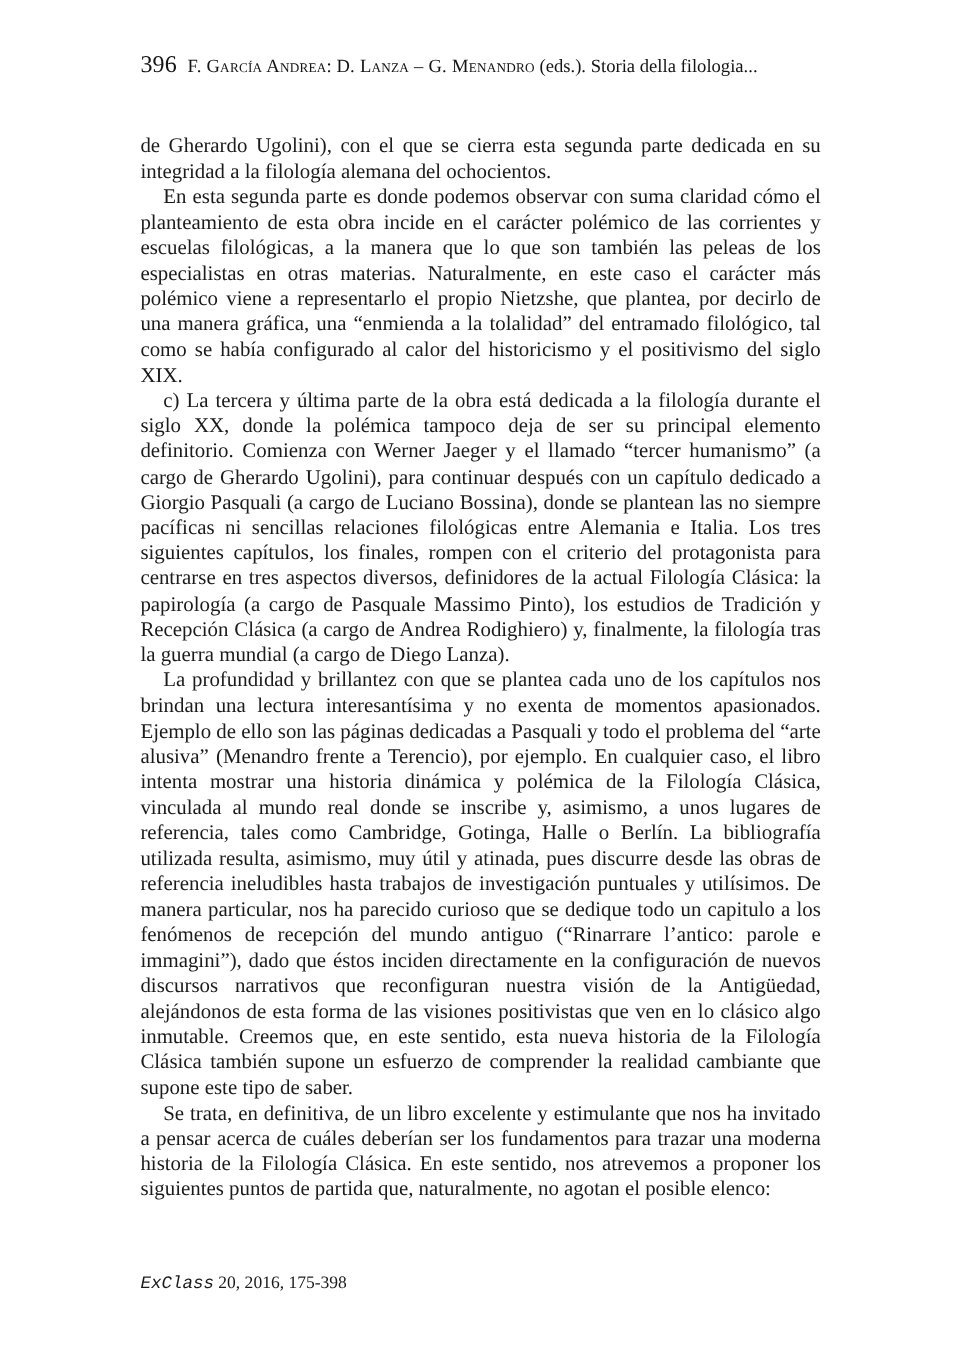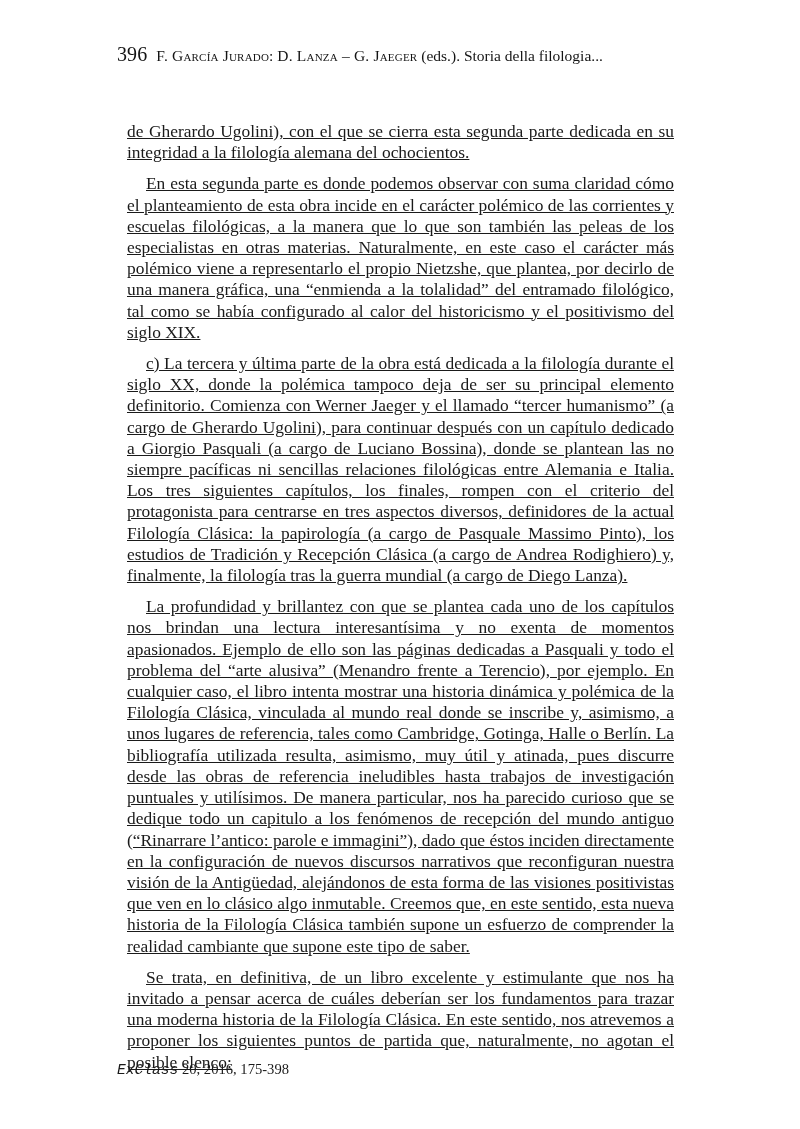--- a/index.html
+++ b/index.html
@@ -50,29 +50,28 @@
   }
 
   
   .textblock {
     position: absolute;
     left: 117px;
     top: 111px;
     width: 567px;
   }
   .textblock p {
-    margin: 10px;
+    margin: 0;
     font-size: 17.4px;
     line-height: 21.2px;
     text-align: justify;
     text-justify: inter-word;
     hyphens: none;
     color: #1a1a1a;
     text-indent: 0;
-    text-decoration: underline;
   }
   .textblock p.indent {
     text-indent: 19px;
   }
 
   
   .footer {
     position: absolute;
     left: 117px;
     top: 1060px;
@@ -85,22 +84,22 @@
     font-style: italic;
     font-family: Liberation Mono, monospace;
   }
 </style>
 </head>
 <body>
 
 <div class="page" style="background: rgb(255, 255, 255); color: rgb(26, 26, 26);">
 
   <div class="running-head">
-    <span class="folio">396</span><span class="gap"></span><span class="smallcaps">F. García Jurado</span><span>:</span>
-    <span class="smallcaps">D. Lanza – G. Jaeger</span>
+    <span class="folio">396</span><span class="gap"></span><span class="smallcaps">F. García Andrea</span><span>:</span>
+    <span class="smallcaps">D. Lanza – G. Menandro</span>
     <span>(eds.).</span>
     <span class="head-title">Storia della filologia...</span>
   </div>
 
   <div class="textblock">
     <p>de Gherardo Ugolini), con el que se cierra esta segunda parte dedicada en su integridad a la filología alemana del ochocientos.</p>
     <p class="indent">En esta segunda parte es donde podemos observar con suma claridad cómo el planteamiento de esta obra incide en el carácter polémico de las corrientes y escuelas filológicas, a la manera que lo que son también las peleas de los especialistas en otras materias. Naturalmente, en este caso el carácter más polémico viene a representarlo el propio Nietzshe, que plantea, por decirlo de una manera gráfica, una “enmienda a la tolalidad” del entramado filológico, tal como se había configurado al calor del historicismo y el positivismo del siglo XIX.</p>
     <p class="indent">c)  La tercera y última parte de la obra está dedicada a la filología durante el siglo XX, donde la polémica tampoco deja de ser su principal elemento definitorio. Comienza con Werner Jaeger y el llamado “tercer humanismo” (a cargo de Gherardo Ugolini), para continuar después con un capítulo dedicado a Giorgio Pasquali (a cargo de Luciano Bossina), donde se plantean las no siempre pacíficas ni sencillas relaciones filológicas entre Alemania e Italia. Los tres siguientes capítulos, los finales, rompen con el criterio del protagonista para centrarse en tres aspectos diversos, definidores de la actual Filología Clásica: la papirología (a cargo de Pasquale Massimo Pinto), los estudios de Tradición y Recepción Clásica (a cargo de Andrea Rodighiero) y, finalmente, la filología tras la guerra mundial (a cargo de Diego Lanza).</p>
     <p class="indent">La profundidad y brillantez con que se plantea cada uno de los capítulos nos brindan una lectura interesantísima y no exenta de momentos apasionados. Ejemplo de ello son las páginas dedicadas a Pasquali y todo el problema del “arte alusiva” (Menandro frente a Terencio), por ejemplo. En cualquier caso, el libro intenta mostrar una historia dinámica y polémica de la Filología Clásica, vinculada al mundo real donde se inscribe y, asimismo, a unos lugares de referencia, tales como Cambridge, Gotinga, Halle o Berlín. La bibliografía utilizada resulta, asimismo, muy útil y atinada, pues discurre desde las obras de referencia ineludibles hasta trabajos de investigación puntuales y utilísimos. De manera particular, nos ha parecido curioso que se dedique todo un capitulo a los fenómenos de recepción del mundo antiguo (“Rinarrare l’antico: parole e immagini”), dado que éstos inciden directamente en la configuración de nuevos discursos narrativos que reconfiguran nuestra visión de la Antigüedad, alejándonos de esta forma de las visiones positivistas que ven en lo clásico algo inmutable. Creemos que, en este sentido, esta nueva historia de la Filología Clásica también supone un esfuerzo de comprender la realidad cambiante que supone este tipo de saber.</p>
     <p class="indent">Se trata, en definitiva, de un libro excelente y estimulante que nos ha invitado a pensar acerca de cuáles deberían ser los fundamentos para trazar una moderna historia de la Filología Clásica. En este sentido, nos atrevemos a proponer los siguientes puntos de partida que, naturalmente, no agotan el posible elenco:</p>

